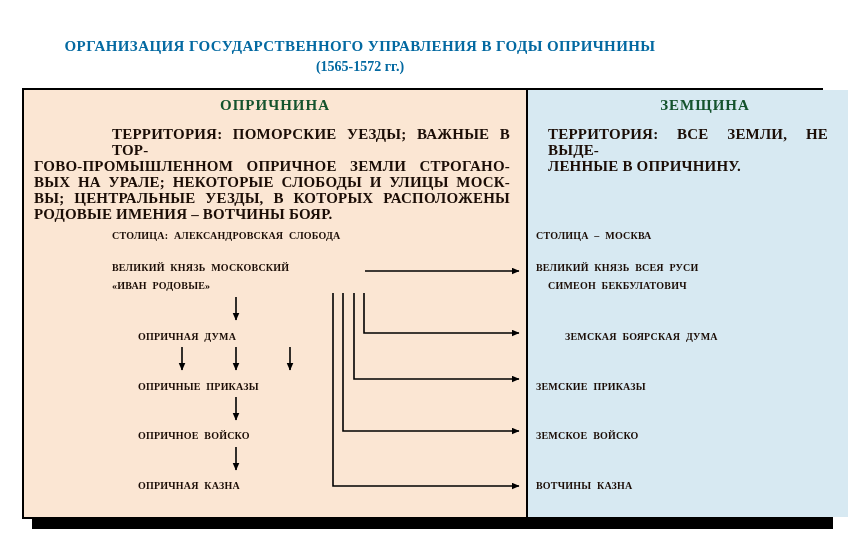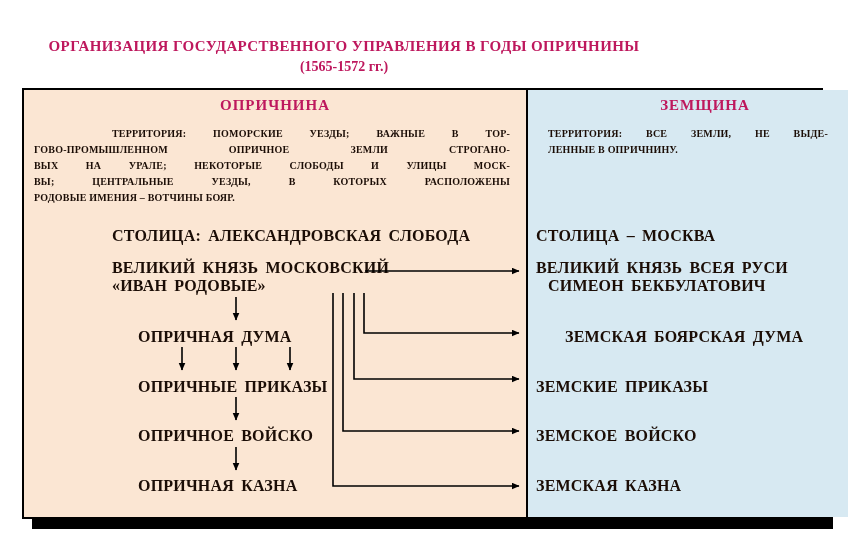--- a/index.html
+++ b/index.html
@@ -1,32 +1,32 @@
 <!DOCTYPE html>
 <html><head>
 <meta charset="utf-8">
 <style>
   html,body{margin:0;padding:0;background:#ffffff;}
   .canvas{position:relative;width:848px;height:544px;background:#ffffff;overflow:hidden;
           font-family:"Liberation Serif","DejaVu Serif",serif;font-weight:bold;color:#1b0d06;}
-  .title{position:absolute;left:0;top:38px;width:688px;text-align:center;color:#be185d;}
+  .title{position:absolute;left:0;top:38px;width:688px;text-align:center;color:#0369a1;padding-left:16px;}
   .title-l1{font-size:15px;letter-spacing:.4px;}
   .title-l2{font-size:14px;margin-top:4px;}
   .box{position:absolute;left:22px;top:88px;width:797px;height:427px;border:2px solid #000;
        box-shadow:10px 10px 0 0 #000;}
   .col{position:absolute;top:0;height:100%;}
   .col-left{left:0;width:502px;border-right:2px solid #000;}
   .col-right{left:504px;width:354px;}
   .panel-header{position:absolute;top:7px;left:0;width:100%;text-align:center;
-                font-size:15px;letter-spacing:1px;color:#be185d;}
-  .para{position:absolute;font-size:10px;line-height:16px;letter-spacing:.2px;}
+                font-size:15px;letter-spacing:1px;color:#14532d;}
+  .para{position:absolute;font-size:15px;line-height:16px;letter-spacing:.2px;}
   .jline{text-align:justify;text-align-last:justify;}
   .lline{text-align:left;}
   .indent{padding-left:78px;}
-  .row{position:absolute;font-size:16px;line-height:18px;word-spacing:3px;letter-spacing:.2px;white-space:nowrap;}
+  .row{position:absolute;font-size:10px;line-height:18px;word-spacing:3px;letter-spacing:.2px;white-space:nowrap;}
   .arrows{position:absolute;left:0;top:0;width:848px;height:544px;pointer-events:none;}
 </style>
 </head>
 <body>
 
 <div class="canvas">
 
   <div class="title">
     <div class="title-l1">ОРГАНИЗАЦИЯ ГОСУДАРСТВЕННОГО УПРАВЛЕНИЯ В ГОДЫ ОПРИЧНИНЫ</div>
     <div class="title-l2">(1565-1572 гг.)</div>
@@ -57,21 +57,21 @@
       <div class="para" style="left:20px;top:36px;width:280px;">
         <div class="jline">ТЕРРИТОРИЯ: ВСЕ ЗЕМЛИ, НЕ ВЫДЕ-</div>
         <div class="lline">ЛЕННЫЕ В ОПРИЧНИНУ.</div>
       </div>
       <div class="row" style="left:8px;top:137px;">СТОЛИЦА – МОСКВА</div>
       <div class="row" style="left:8px;top:169px;">ВЕЛИКИЙ КНЯЗЬ ВСЕЯ РУСИ</div>
       <div class="row" style="left:20px;top:187px;">СИМЕОН БЕКБУЛАТОВИЧ</div>
       <div class="row" style="left:8px;top:238px;margin-left:29px;">ЗЕМСКАЯ БОЯРСКАЯ ДУМА</div>
       <div class="row" style="left:8px;top:288px;">ЗЕМСКИЕ ПРИКАЗЫ</div>
       <div class="row" style="left:8px;top:337px;">ЗЕМСКОЕ ВОЙСКО</div>
-      <div class="row" style="left:8px;top:387px;">ЗЕМСКАЯ КАЗНА</div>
+      <div class="row" style="left:8px;top:387px;">ВОТЧИНЫ КАЗНА</div>
     </div>
 
   </div>
 
   <svg class="arrows" viewBox="0 0 848 544" xmlns="http://www.w3.org/2000/svg">
     <defs>
       <marker id="ah" markerWidth="9" markerHeight="8" refX="7.5" refY="3.5" orient="auto" markerUnits="userSpaceOnUse">
         <path d="M0,0 L8,3.5 L0,7 Z" fill="#000"></path>
       </marker>
     </defs>

